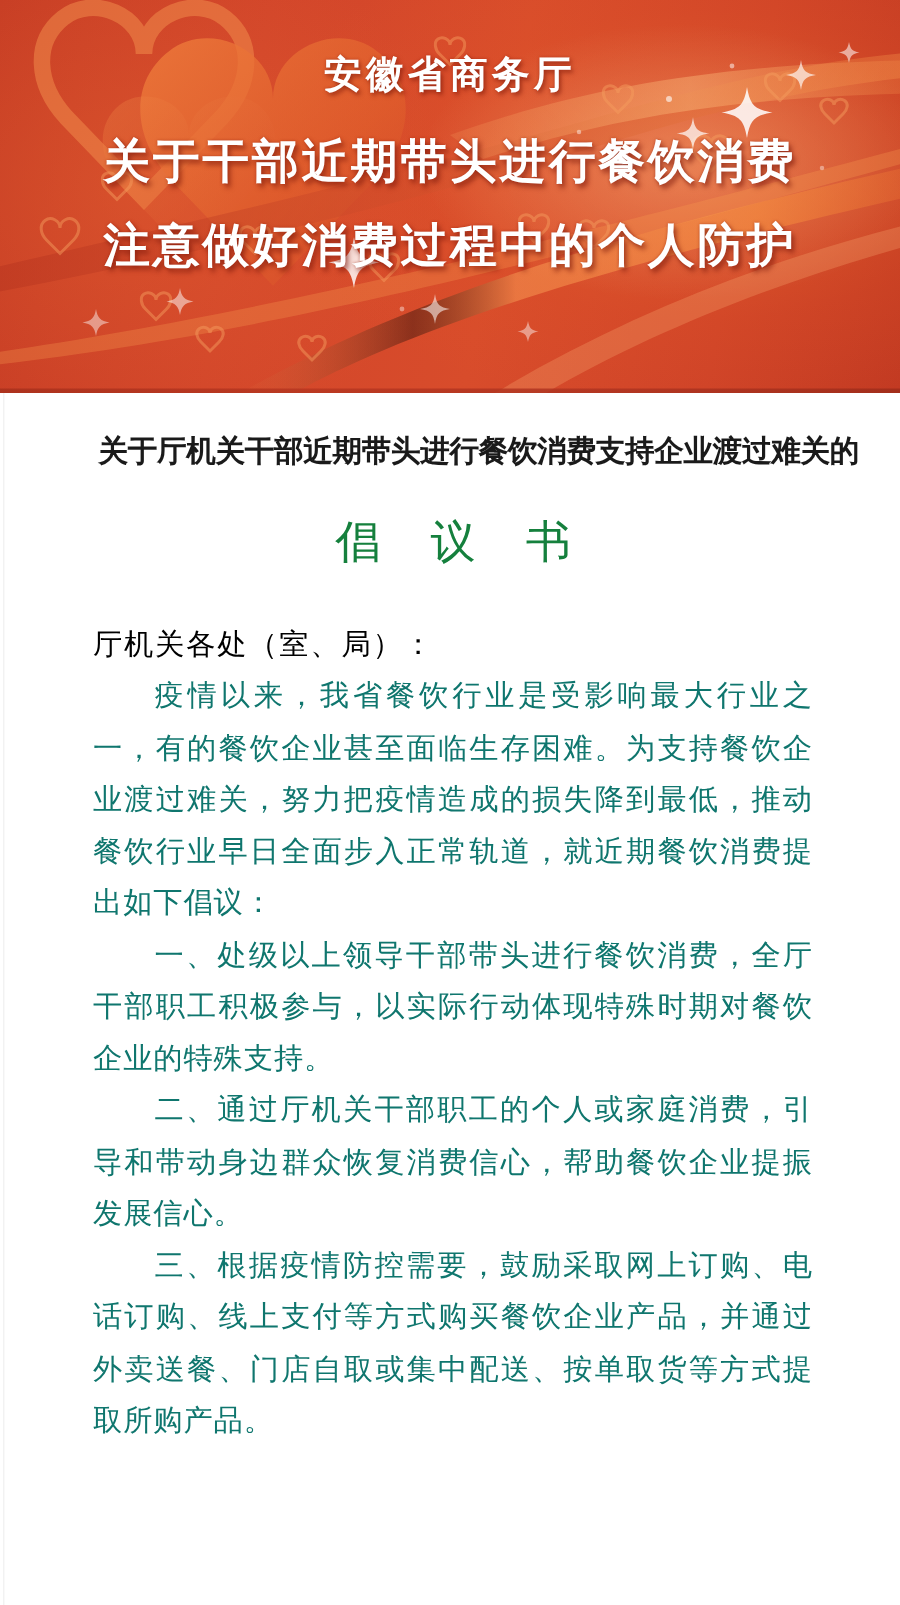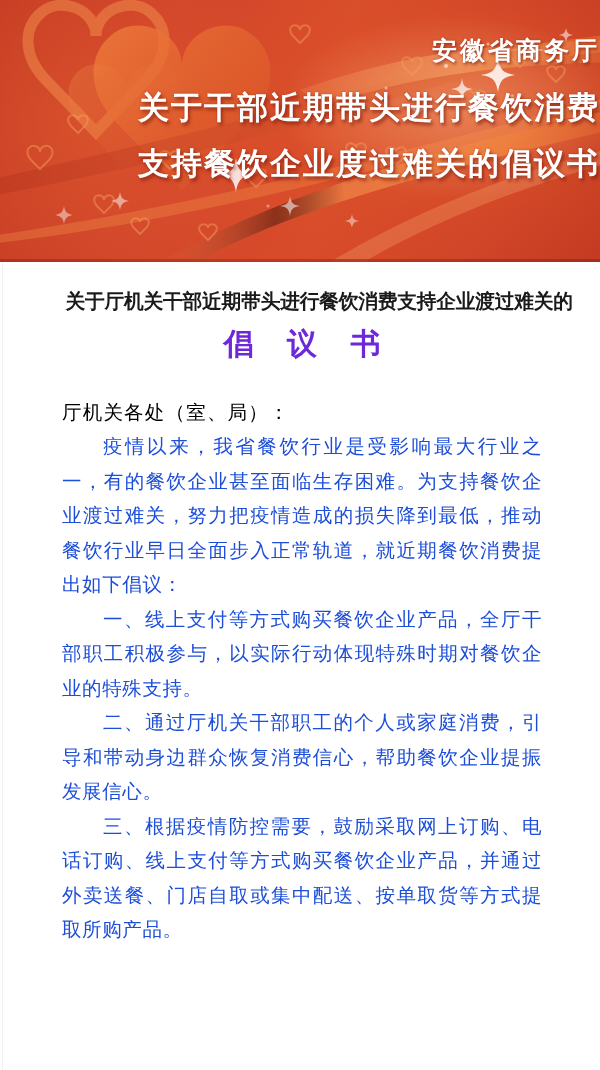--- a/index.html
+++ b/index.html
@@ -40,21 +40,21 @@
     width: 600px;
     height: 262px;
     display: block;
   }
 
   
   .banner-text {
     position: absolute;
     left: 0; right: 0;
     top: 34px;
-    text-align: right;
+    text-align: center;
     z-index: 5;
     color: #ffffff;
   }
   .btitle-1 {
     font-size: 25px;
     font-weight: bold;
     letter-spacing: 3px;
     line-height: 34px;
     text-shadow: 1.5px 2px 3px rgba(120,22,10,0.55), 0 0 2px rgba(150,35,15,0.5);
   }
@@ -89,40 +89,40 @@
     text-align: center;
     color: #1a1a1a;
     letter-spacing: -0.2px;
     line-height: 30px;
     white-space: nowrap;
     transform: scaleX(0.985);
     transform-origin: center;
   }
   .doc-title-big {
     font-size: 30px;
-    font-weight: bold;
+    font-weight: normal;
     text-align: center;
-    color: #6d28d9;
+    color: #15803d;
     letter-spacing: 13px;
     text-indent: 13px;
     line-height: 48px;
-    margin-top: 4px;
+    margin-top: 22px;
   }
 
   .salutation {
     margin-top: 28px;
     font-size: 19.5px;
     line-height: 34px;
     color: #000000;
     letter-spacing: 1.2px;
   }
   .para {
     font-size: 19.5px;
     line-height: 34.5px;
-    color: #1d4ed8;
+    color: #0f766e;
     text-align: justify;
     text-justify: inter-character;
     text-indent: 41px;
     letter-spacing: 0.6px;
   }
 
   .page-rule-left {
     position: absolute;
     left: 2px; top: 0; bottom: 0;
     width: 1px;
@@ -222,35 +222,35 @@
       <circle cx="386" cy="88" r="1.5" opacity="0.45"></circle>
       <circle cx="548" cy="112" r="1.5" opacity="0.4"></circle>
       <circle cx="268" cy="206" r="1.6" opacity="0.4"></circle>
       <circle cx="330" cy="176" r="1.4" opacity="0.38"></circle>
     </g>
   </svg>
 
   <div class="banner-text">
     <div class="btitle-1">安徽省商务厅</div>
     <div class="btitle-2">关于干部近期带头进行餐饮消费</div>
-    <div class="btitle-3">支持餐饮企业度过难关的倡议书</div>
+    <div class="btitle-3">注意做好消费过程中的个人防护</div>
   </div>
 
   <div class="banner-edge"></div>
 </div>
 
 <div class="page">
   <div class="page-rule-left"></div>
 
   <div class="page-inner">
 
     <div class="doc-title-line">关于厅机关干部近期带头进行餐饮消费支持企业渡过难关的</div>
     <div class="doc-title-big">倡 议 书</div>
 
     <div class="salutation">厅机关各处（室、局）：</div>
 
     <div class="para">疫情以来，我省餐饮行业是受影响最大行业之一，有的餐饮企业甚至面临生存困难。为支持餐饮企业渡过难关，努力把疫情造成的损失降到最低，推动餐饮行业早日全面步入正常轨道，就近期餐饮消费提出如下倡议：</div>
-    <div class="para">一、线上支付等方式购买餐饮企业产品，全厅干部职工积极参与，以实际行动体现特殊时期对餐饮企业的特殊支持。</div>
+    <div class="para">一、处级以上领导干部带头进行餐饮消费，全厅干部职工积极参与，以实际行动体现特殊时期对餐饮企业的特殊支持。</div>
     <div class="para">二、通过厅机关干部职工的个人或家庭消费，引导和带动身边群众恢复消费信心，帮助餐饮企业提振发展信心。</div>
     <div class="para">三、根据疫情防控需要，鼓励采取网上订购、电话订购、线上支付等方式购买餐饮企业产品，并通过外卖送餐、门店自取或集中配送、按单取货等方式提取所购产品。</div>
 
   </div>
 </div>
 
 </body></html>

